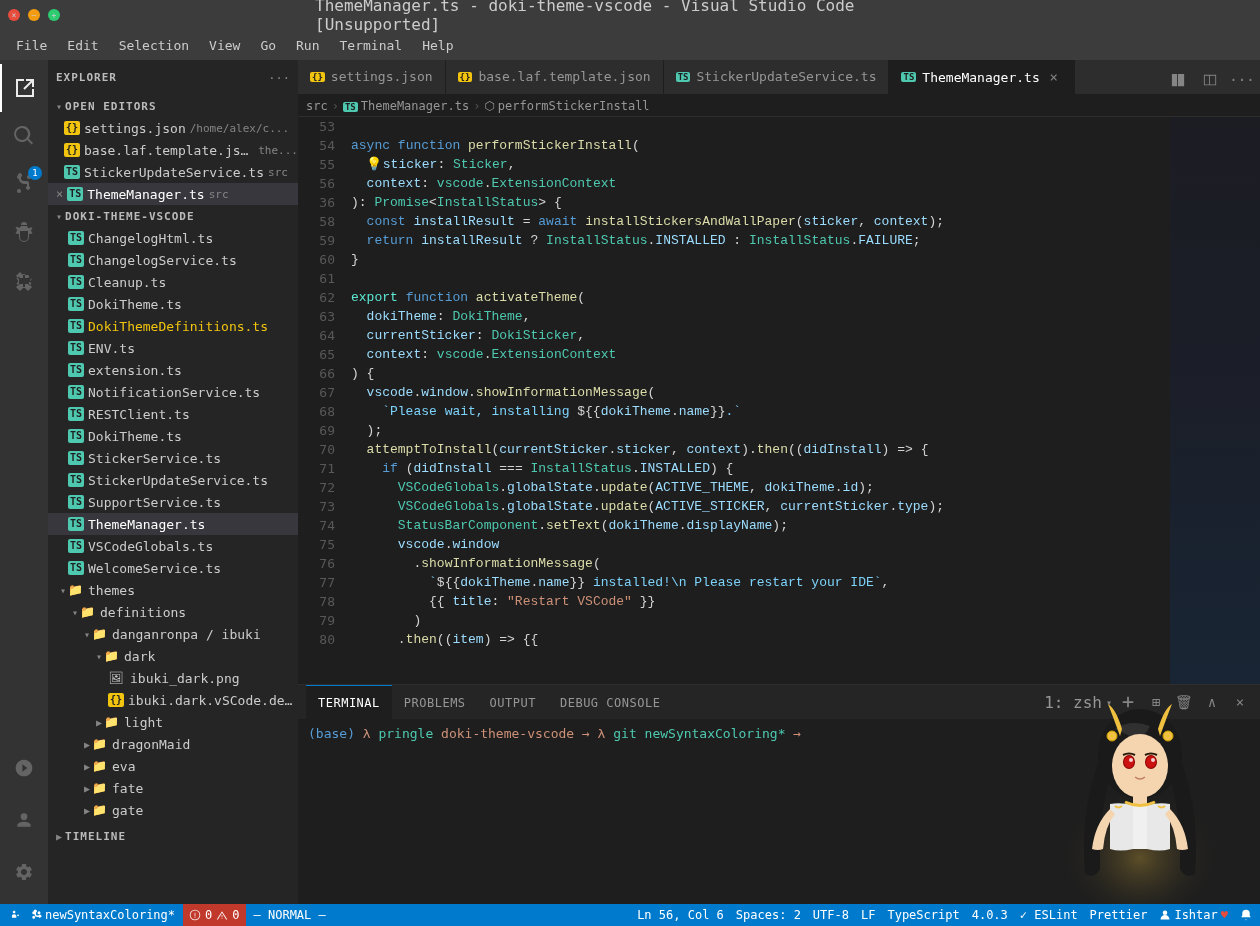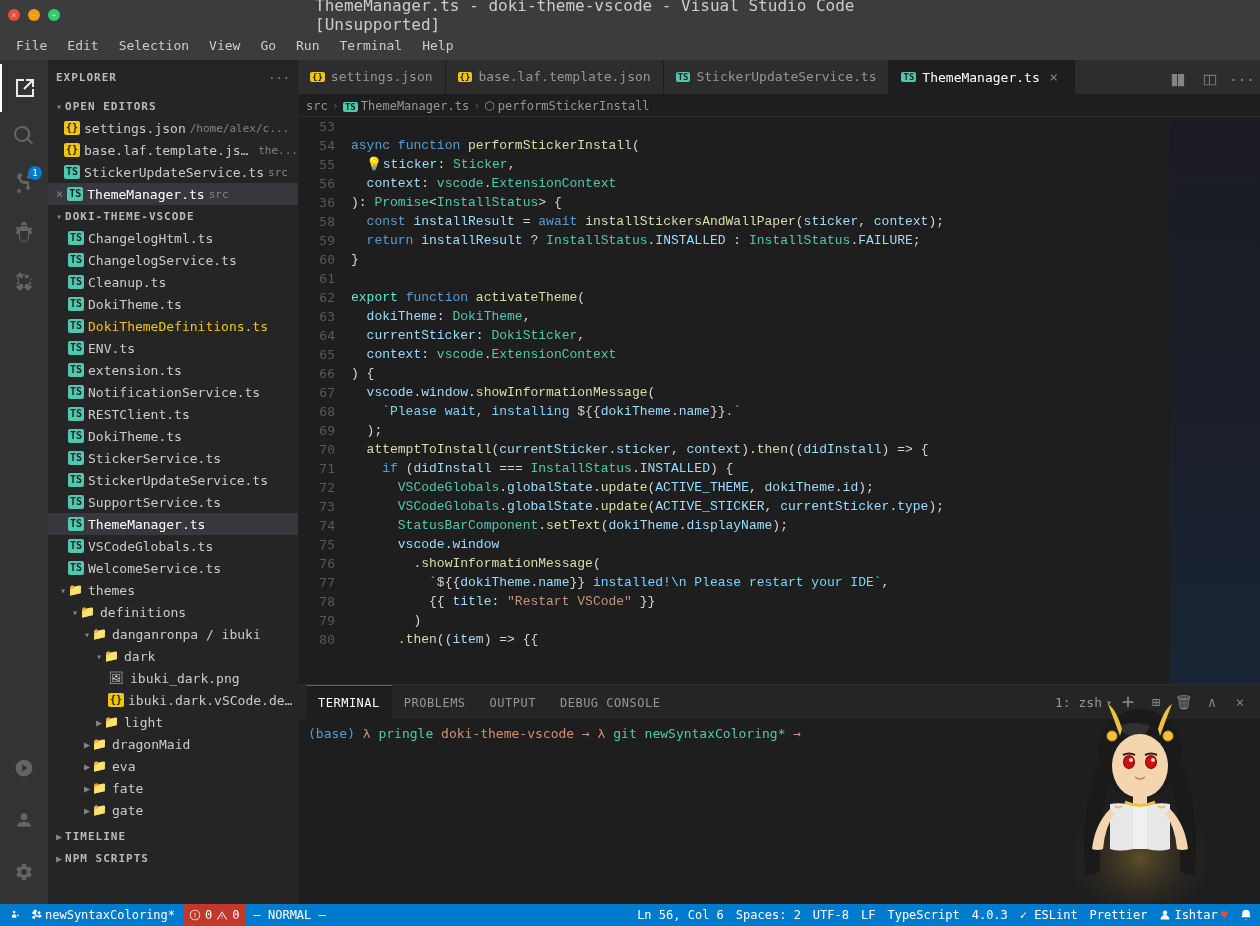--- a/index.html
+++ b/index.html
@@ -426,23 +426,20 @@
     <div class="file-item" style="padding-left:36px;">
       <span class="chevron">▶</span>
       <span class="file-icon">
           <span class="folder-icon">📁</span>
         </span>
       <span class="file-name">gate</span>
     </div>
 
     <div class="sidebar-section-header" style="margin-top:4px;">
       <span><span class="chevron">▶</span><span>TIMELINE</span></span>
-    </div>
-    <div class="sidebar-section-header">
-      <span><span class="chevron">▶</span><span>NPM SCRIPTS</span></span>
     </div>
   </div>
 
   <div class="editor-area">
 
     <div class="tab-bar">
       <div class="tab">
         <span style="background:#f1c40f;color:#1e1e1e;font-size:9px;font-weight:bold;border-radius:2px;padding:0 2px;">{}</span>
         <span>settings.json</span>
       </div>
@@ -554,21 +551,21 @@
       </div>
 
       <div class="panel">
         <div class="panel-tabs">
           <div class="panel-tab active">TERMINAL</div>
           <div class="panel-tab">PROBLEMS</div>
           <div class="panel-tab">OUTPUT</div>
           <div class="panel-tab">DEBUG CONSOLE</div>
           <div class="panel-tab-actions">
             <div class="panel-select-wrapper">
-              <span style="color:#969696;font-size:13px;">1: zsh</span>
+              <span style="color:#969696;font-size:16px;">1: zsh</span>
               <span style="color:#858585;font-size:10px;">▾</span>
             </div>
             <div class="panel-tab-btn" title="New Terminal">
               <svg width="14" height="14" viewBox="0 0 16 16" fill="currentColor">
                   <path d="M14 7H9V2H7v5H2v2h5v5h2V9h5V7z"></path>
                 </svg>
             </div>
             <div class="panel-tab-btn">⊞</div>
             <div class="panel-tab-btn">🗑</div>
             <div class="panel-tab-btn">∧</div>

